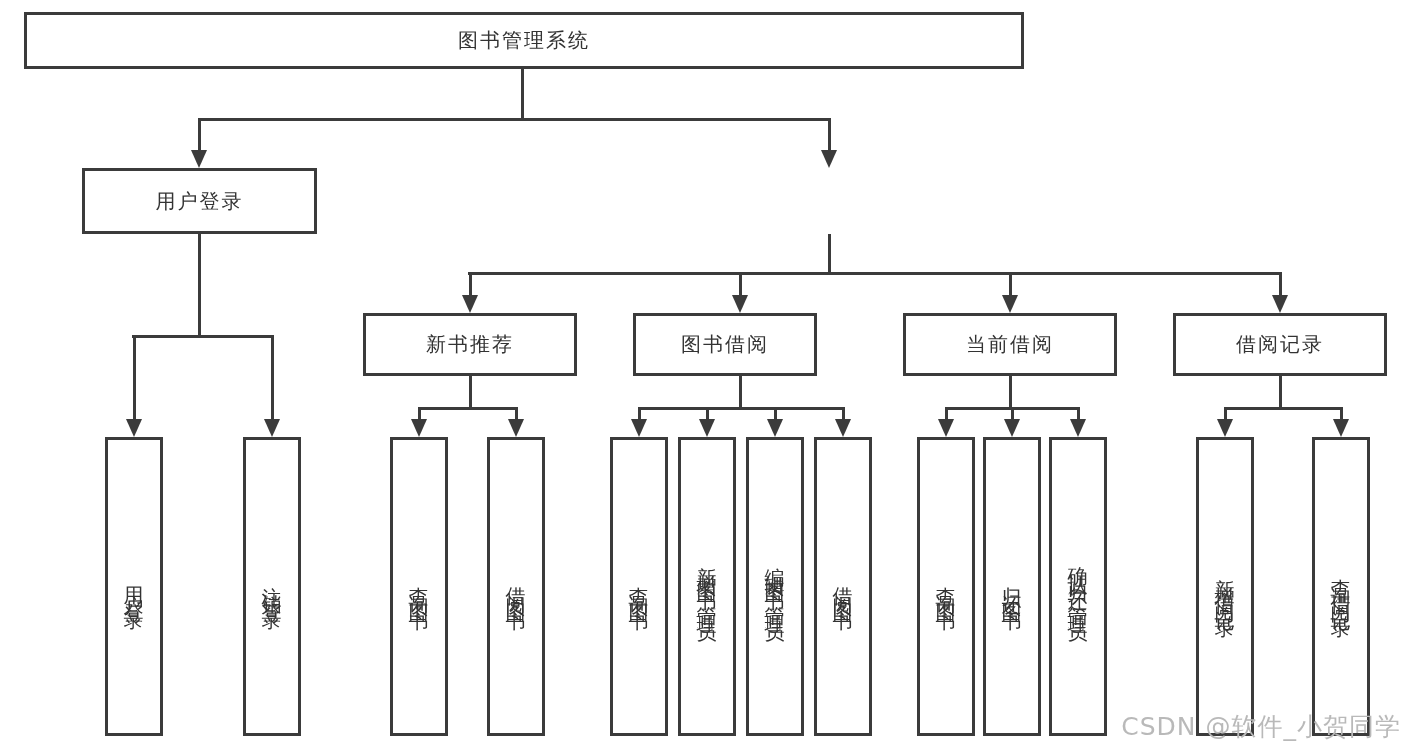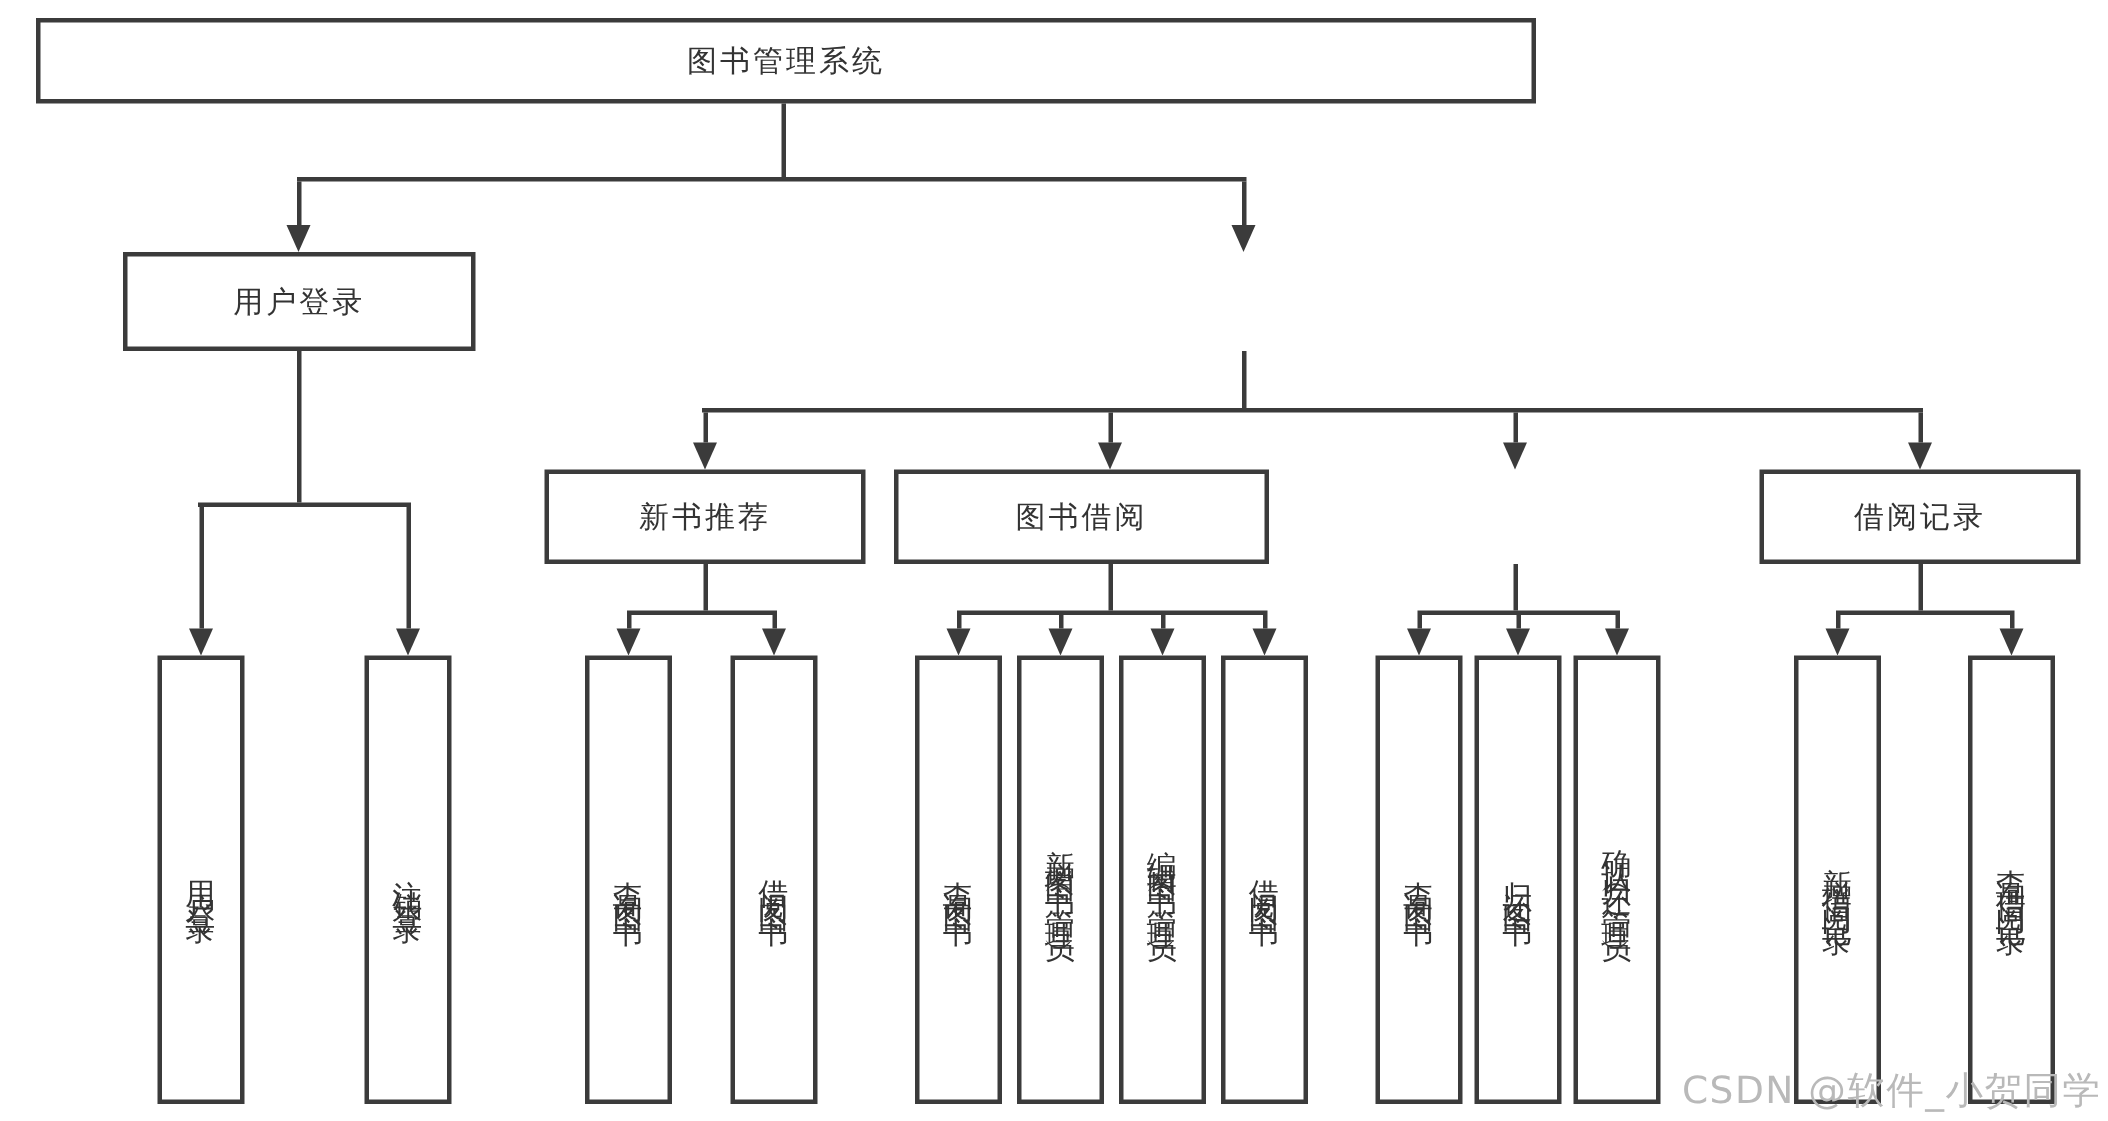--- a/index.html
+++ b/index.html
@@ -92,22 +92,25 @@
   <div class="ln" style="left:739px;top:275px;width:3px;height:20px"></div>
   <div class="arr" style="left:732px;top:295px"></div>
   <div class="ln" style="left:1009px;top:275px;width:3px;height:20px"></div>
   <div class="arr" style="left:1002px;top:295px"></div>
   <div class="ln" style="left:1279px;top:275px;width:3px;height:20px"></div>
   <div class="arr" style="left:1272px;top:295px"></div>
 
   <div class="box h" style="left:363px;top:313px;width:214px;height:63px">
     <span class="lbl">新书推荐</span>
   </div>
-  <div class="box h" style="left:596px;top:313px;width:250px;height:63px">
+  <div class="box h" style="left:633px;top:313px;width:184px;height:63px">
     <span class="lbl">图书借阅</span>
+  </div>
+  <div class="box h" style="left:903px;top:313px;width:214px;height:63px">
+    <span class="lbl">当前借阅</span>
   </div>
   <div class="box h" style="left:1173px;top:313px;width:214px;height:63px">
     <span class="lbl">借阅记录</span>
   </div>
 
   <div class="ln" style="left:469px;top:376px;width:3px;height:31px"></div>
   <div class="ln" style="left:418px;top:407px;width:100px;height:3px"></div>
   <div class="ln" style="left:418px;top:410px;width:3px;height:9px"></div>
   <div class="arr" style="left:411px;top:419px"></div>
   <div class="ln" style="left:515px;top:410px;width:3px;height:9px"></div>

